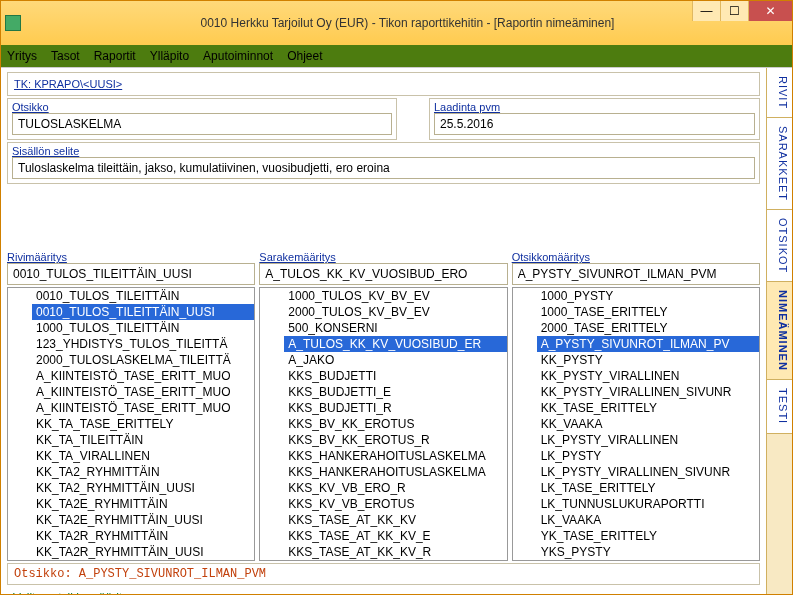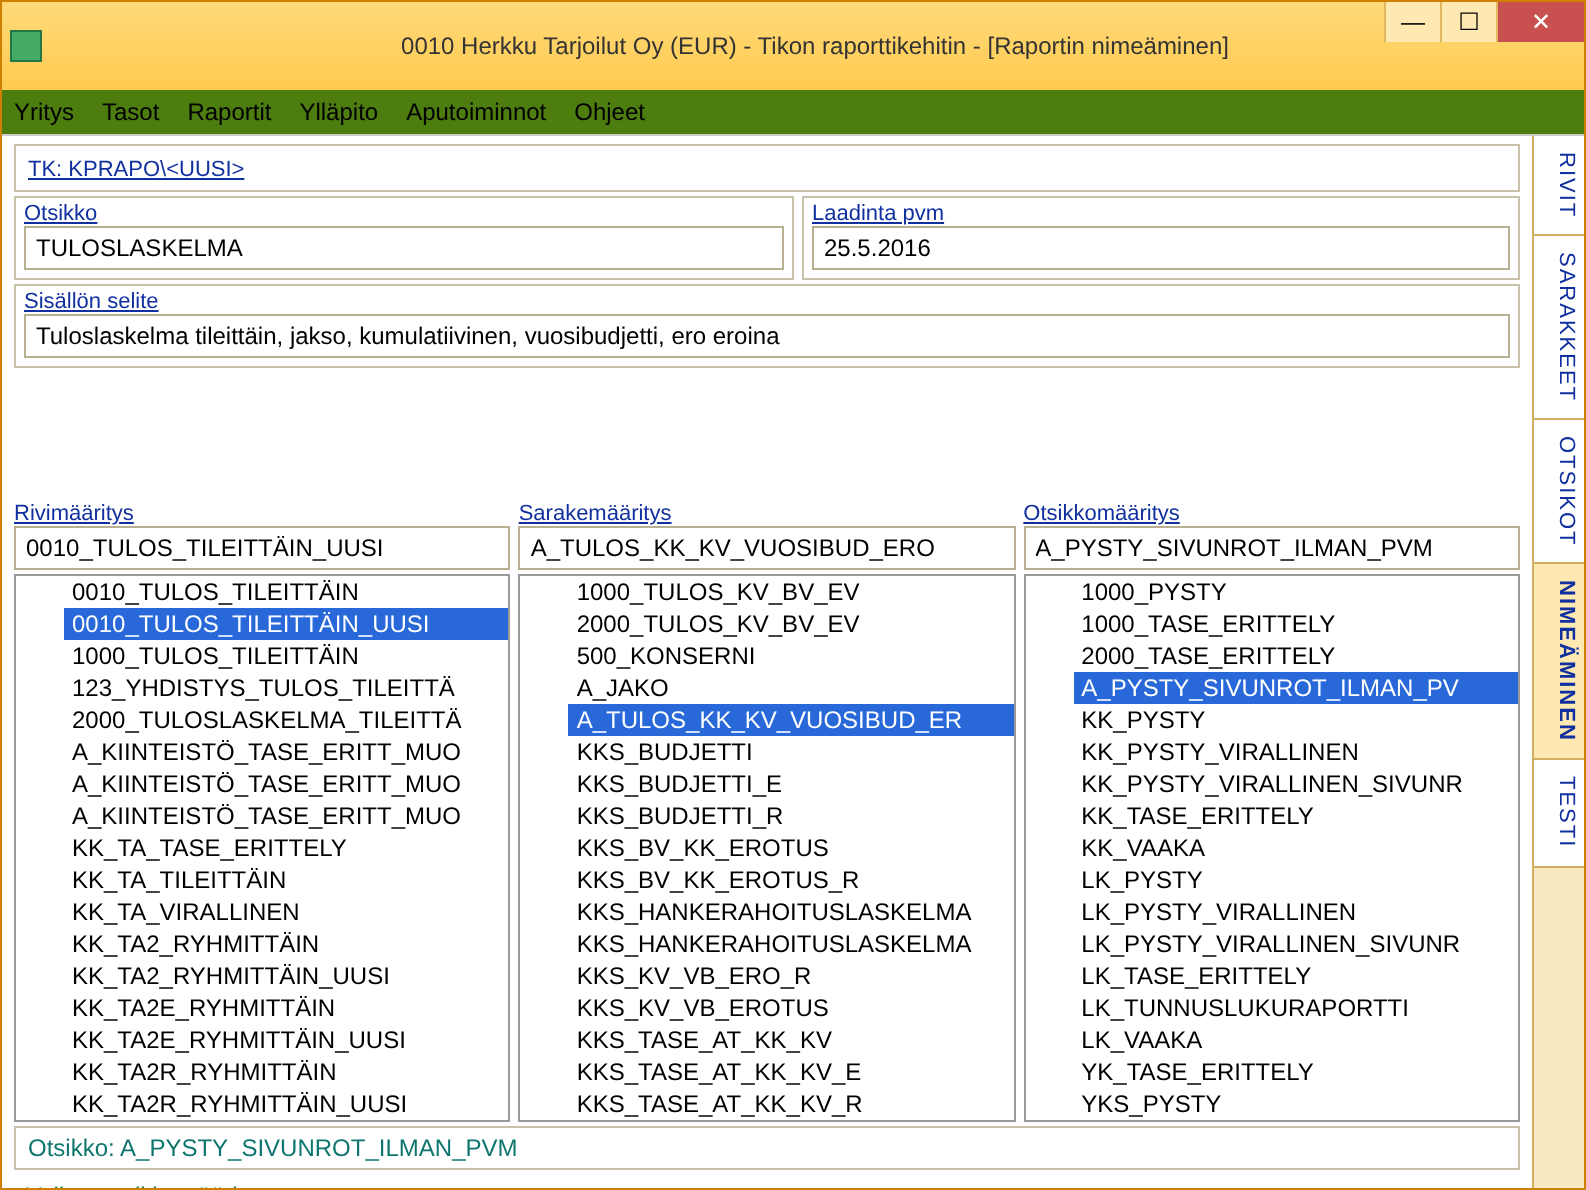--- a/index.html
+++ b/index.html
@@ -92,21 +92,21 @@
   }
   .blue-label { color: #1030a0; font-size: 11px; text-decoration: underline; }
   .path-row { padding: 4px 6px; }
   .row1 {
     display: flex;
     gap: 4px;
   }
   .row1 .col { flex: 1; }
   .row1 .col.l { flex: 0 0 390px;}
   .row1 .col.m { flex: 0 0 175px;}
-  .row1 .col.r { flex: 1;}
+  .row1 .col.r { flex: 1; margin-left: 28px;}
   input[type=text] {
     width: 100%;
     border: 1px solid #b8b090;
     padding: 3px 5px;
     font-family: inherit;
     font-size: 12px;
     background: #fff;
   }
   .lists {
     display: flex;
@@ -137,21 +137,22 @@
     margin-left: 24px;
   }
   .listbox .item.selected {
     background: #2868d8;
     color: #fff;
   }
   .status-row {
     border: 1px solid #c9c2aa;
     padding: 3px 6px;
     font-size: 12px;
-    color: #0f766e;
+    color: #c2410c;
+    font-family: Liberation Mono, monospace;
   }
   .hint-row {
     padding: 4px 6px 6px 6px;
     font-size: 12px;
     color: #15803d;
   }
   ::-webkit-scrollbar { width: 16px; background: #f0f0f0;}
   ::-webkit-scrollbar-thumb { background: #cfcfcf; border: 1px solid #aaa;}
   ::-webkit-scrollbar-button { background: #e8e8e8; height: 16px; border: 1px solid #aaa;}
 </style>
@@ -224,22 +225,22 @@
             <div class="item">KK_TA2R_RYHMITTÄIN_UUSI</div>
           </div>
       </div>
       <div class="list-col">
         <div class="blue-label">Sarakemääritys</div>
         <input type="text" value="A_TULOS_KK_KV_VUOSIBUD_ERO" style="">
         <div class="listbox" id="list-sarake">
             <div class="item">1000_TULOS_KV_BV_EV</div>
             <div class="item">2000_TULOS_KV_BV_EV</div>
             <div class="item">500_KONSERNI</div>
+            <div class="item selected">A_TULOS_KK_KV_VUOSIBUD_ER</div>
             <div class="item">A_JAKO</div>
-            <div class="item selected">A_TULOS_KK_KV_VUOSIBUD_ER</div>
             <div class="item">KKS_BUDJETTI</div>
             <div class="item">KKS_BUDJETTI_E</div>
             <div class="item">KKS_BUDJETTI_R</div>
             <div class="item">KKS_BV_KK_EROTUS</div>
             <div class="item">KKS_BV_KK_EROTUS_R</div>
             <div class="item">KKS_HANKERAHOITUSLASKELMA</div>
             <div class="item">KKS_HANKERAHOITUSLASKELMA</div>
             <div class="item">KKS_KV_VB_ERO_R</div>
             <div class="item">KKS_KV_VB_EROTUS</div>
             <div class="item">KKS_TASE_AT_KK_KV</div>
@@ -253,22 +254,22 @@
         <div class="listbox" id="list-otsikko">
             <div class="item">1000_PYSTY</div>
             <div class="item">1000_TASE_ERITTELY</div>
             <div class="item">2000_TASE_ERITTELY</div>
             <div class="item selected">A_PYSTY_SIVUNROT_ILMAN_PV</div>
             <div class="item">KK_PYSTY</div>
             <div class="item">KK_PYSTY_VIRALLINEN</div>
             <div class="item">KK_PYSTY_VIRALLINEN_SIVUNR</div>
             <div class="item">KK_TASE_ERITTELY</div>
             <div class="item">KK_VAAKA</div>
+            <div class="item">LK_PYSTY_VIRALLINEN</div>
             <div class="item">LK_PYSTY</div>
-            <div class="item">LK_PYSTY_VIRALLINEN</div>
             <div class="item">LK_PYSTY_VIRALLINEN_SIVUNR</div>
             <div class="item">LK_TASE_ERITTELY</div>
             <div class="item">LK_TUNNUSLUKURAPORTTI</div>
             <div class="item">LK_VAAKA</div>
             <div class="item">YK_TASE_ERITTELY</div>
             <div class="item">YKS_PYSTY</div>
           </div>
       </div>
     </div>
 

